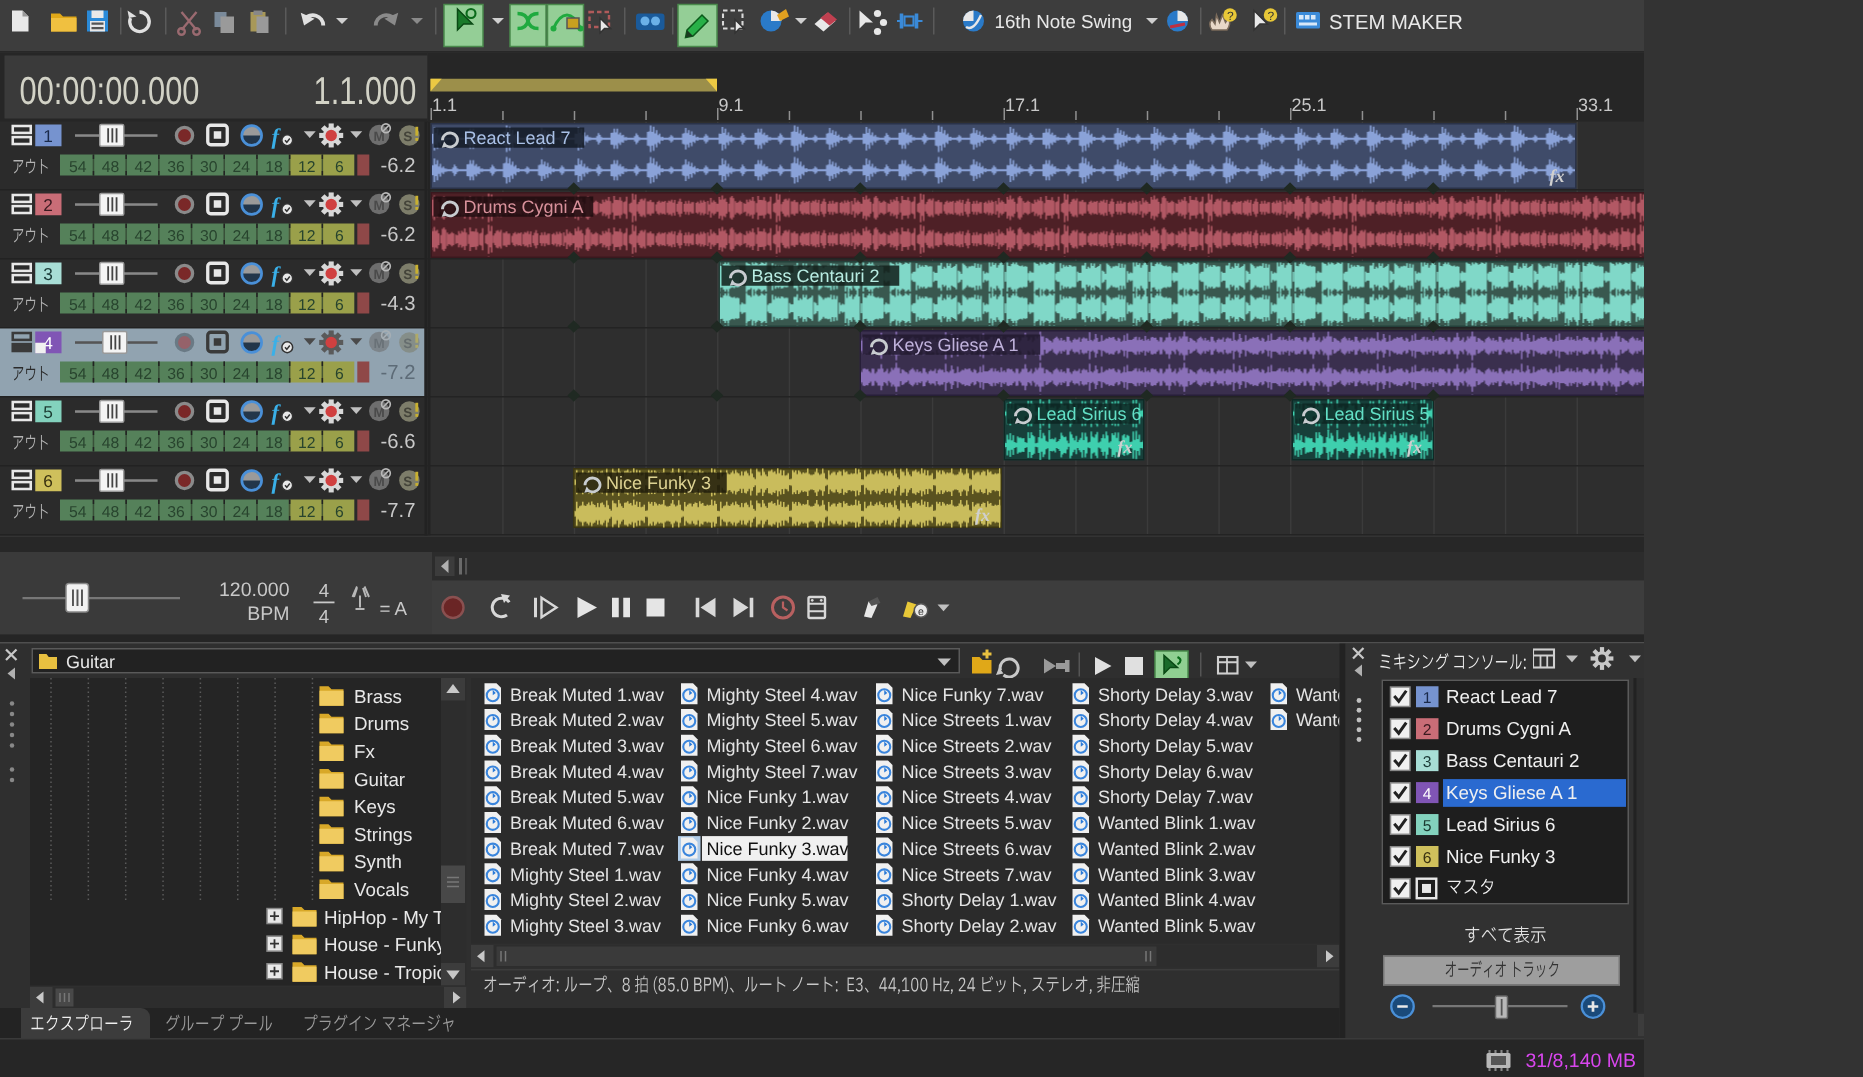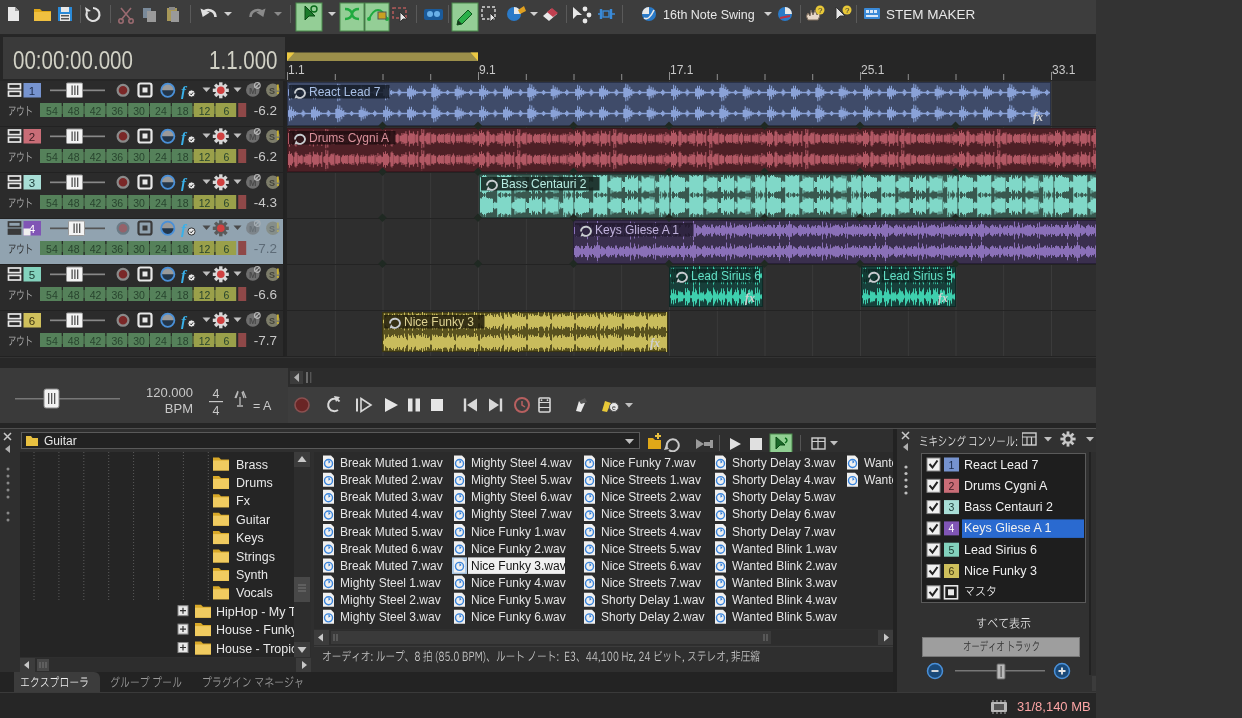--- a/index.html
+++ b/index.html
@@ -1475,16 +1475,16 @@
       <rect x="16" y="1" width="62" height="13" fill="#3a3a3a"></rect>
       <path d="M19 4v7M22 4v7" stroke="#777"></path>
       <path d="M72 4v7M75 4v7" stroke="#777"></path>
     </svg>
 <div class="abs" style="left:0;top:692px;width:1242px;height:26px;background:#262626;border-top:1px solid #3a3a3a"></div>
 <svg class="abs" style="left:988px;top:698px" width="26" height="18">
       <rect x="3" y="4" width="16" height="10" rx="1" fill="#b8b8b8"></rect>
       <path d="M5 2v2M9 2v2M13 2v2M17 2v2M5 14v2M9 14v2M13 14v2M17 14v2" stroke="#888" stroke-width="1.4"></path>
       <rect x="6" y="6" width="10" height="6" fill="#555"></rect>
     </svg>
-<div class="abs" style="left:1017px;top:699px;font-size:13px;color:#fca5a5">31/8,140 MB</div>
+<div class="abs" style="left:1017px;top:699px;font-size:13px;color:#d946ef">31/8,140 MB</div>
 <svg class="abs" style="left:1105.0px;top:699px;overflow:visible" width="138" height="17">
       <path transform="translate(0,11.3) scale(0.9394,1)" d="M3.0 -10.2Q2.8 -9.3 2.3 -8.5Q1.8 -7.7 0.9 -7.0L0.5 -7.7Q1.4 -8.4 1.8 -9.1Q2.3 -9.8 2.6 -10.6H3.5Q3.9 -9.2 5.4 -7.9L5.0 -7.2Q4.1 -8.0 3.7 -8.7Q3.2 -9.4 3.1 -10.2ZM12.5 -0.5 12.1 0.2Q10.6 -0.9 9.9 -1.8Q9.2 -2.6 9.1 -3.6H9.0V-0.1Q9.0 0.5 8.8 0.6Q8.6 0.8 8.1 0.8H6.9L6.6 0.1H8.2V-5.7H5.1V-6.4H10.7V-7.8H5.8V-8.5H10.7V-9.8H5.6V-10.5H11.5V-6.4H12.4V-5.7H9.0V-5.5Q9.0 -4.3 9.8 -3.1Q10.3 -3.5 10.8 -4.1Q11.3 -4.6 11.7 -5.2L12.2 -4.7Q11.4 -3.5 10.2 -2.6Q11.0 -1.6 12.5 -0.5ZM3.3 -0.7Q4.1 -0.9 4.7 -1.0L4.7 -0.3Q3.9 -0.1 2.8 0.2Q1.8 0.4 0.7 0.6L0.6 -0.2Q1.5 -0.3 2.6 -0.5V-4.5H0.7V-5.2H2.6V-6.8H1.5V-7.5H4.5V-6.8H3.3V-5.2H5.0V-4.5H3.3ZM7.0 -3.1Q6.3 -3.8 5.3 -4.7L5.7 -5.2Q6.1 -4.9 6.6 -4.4Q7.1 -4.0 7.4 -3.6ZM3.7 -1.8Q4.0 -2.7 4.2 -3.9L4.8 -3.8Q4.6 -2.6 4.3 -1.6ZM1.4 -3.9Q1.7 -3.4 1.9 -2.7Q2.1 -1.9 2.2 -1.3L1.6 -1.1Q1.5 -1.7 1.3 -2.4Q1.0 -3.1 0.8 -3.7ZM7.8 -2.4Q7.3 -1.7 6.6 -1.1Q5.9 -0.4 5.2 0.1L4.8 -0.5Q5.5 -1.0 6.2 -1.6Q6.9 -2.3 7.4 -2.9Z M19.8 -9.8H24.9V-9.1H14.1V-9.8H19.0V-10.8H19.8ZM25.3 -6.7V-6.0H13.7V-6.7H21.0Q21.6 -7.7 22.2 -8.8L23.0 -8.5Q22.5 -7.5 22.0 -6.7ZM16.9 -6.9Q16.6 -7.6 16.1 -8.5L16.9 -8.8Q17.3 -8.2 17.8 -7.2ZM15.9 1.0H15.1V-4.8H23.9V1.0H23.1V0.2H15.9ZM23.1 -2.7V-4.1H15.9V-2.7ZM15.9 -2.0V-0.5H23.1V-2.0Z M38.4 -5.9H36.7V-4.1H38.3V-3.4H36.7V0.0Q36.7 0.5 36.5 0.7Q36.3 0.9 35.9 0.9H33.9L33.7 0.1H35.9V-3.4H31.1V-4.1H35.9V-5.9H31.0V-6.6H34.2V-8.5H31.3V-9.2H34.2V-10.9H35.0V-9.2H38.1V-8.5H35.0V-6.6H38.4ZM27.8 0.5H27.0V-10.4H30.4V-0.7H27.8ZM29.7 -6.2V-9.7H27.8V-6.2ZM27.8 -5.5V-1.4H29.7V-5.5ZM32.5 -2.9Q32.9 -2.5 33.3 -2.0Q33.8 -1.5 34.1 -1.0L33.5 -0.6Q33.2 -1.0 32.8 -1.5Q32.3 -2.0 31.9 -2.4Z M40.1 -10.4H44.8V-6.1H41.0V0.9H40.1ZM46.0 -10.4H50.9V-0.1Q50.9 0.3 50.7 0.5Q50.5 0.7 50.0 0.7H48.1L48.0 -0.1H50.0V-6.1H46.0ZM41.0 -8.6H44.0V-9.8H41.0ZM46.8 -8.6H50.0V-9.8H46.8ZM41.0 -6.8H44.0V-8.0H41.0ZM46.8 -6.8H50.0V-8.0H46.8ZM42.7 -5.0H48.1V-0.4H43.6V0.4H42.7ZM47.3 -3.1V-4.4H43.5V-3.1ZM43.5 -2.5V-1.1H47.3V-2.5Z M58.8 -10.4H59.8Q59.1 -9.8 58.5 -8.8Q58.0 -7.9 57.6 -6.9Q57.3 -5.8 57.3 -4.8V-3.7Q57.3 -2.7 57.6 -1.7Q58.0 -0.6 58.5 0.3Q59.1 1.2 59.8 1.9H58.8Q58.1 1.3 57.6 0.4Q57.0 -0.6 56.7 -1.8Q56.4 -3.0 56.4 -4.3Q56.4 -5.5 56.7 -6.7Q57.0 -7.9 57.6 -8.9Q58.1 -9.8 58.8 -10.4Z M60.8 0.0V-1.1L64.0 -4.0Q65.5 -5.5 65.5 -6.7V-6.9Q65.5 -7.7 65.1 -8.2Q64.6 -8.7 63.7 -8.7Q62.2 -8.7 61.7 -7.1L60.7 -7.5Q61.1 -8.4 61.8 -9.1Q62.5 -9.7 63.8 -9.7Q64.7 -9.7 65.4 -9.3Q66.0 -9.0 66.4 -8.4Q66.7 -7.7 66.7 -6.9Q66.7 -5.9 66.2 -5.1Q65.7 -4.3 64.6 -3.4L62.0 -1.0H67.1V0.0Z M83.1 -6.0V-5.1H78.4V-4.9Q78.4 -2.9 77.6 -1.7Q76.8 -0.4 75.0 0.4L74.5 -0.4Q75.6 -0.9 76.3 -1.5Q76.9 -2.1 77.2 -2.9Q77.5 -3.7 77.5 -4.9V-5.1H72.5V-6.0H77.5V-8.6Q75.7 -8.4 73.5 -8.3L73.5 -9.2Q79.0 -9.4 82.0 -10.2L82.3 -9.3Q80.8 -8.9 78.4 -8.7V-6.0Z M94.8 -7.0 95.1 -6.2Q94.7 -5.0 94.0 -4.0Q93.3 -3.0 92.2 -2.1L91.6 -2.8Q92.5 -3.5 93.1 -4.3Q93.8 -5.1 94.1 -5.9L89.8 -5.0L91.0 0.8L90.1 1.0L88.9 -4.8L86.1 -4.2L86.0 -5.1L88.8 -5.7L88.3 -8.2L89.2 -8.4L89.7 -5.9Z M103.2 -6.6Q101.3 -7.9 99.1 -8.9L99.6 -9.7Q101.8 -8.7 103.7 -7.4ZM99.3 -1.1Q101.6 -1.6 103.2 -2.4Q104.8 -3.2 106.0 -4.6Q107.1 -6.0 108.0 -8.0L108.8 -7.5Q107.5 -4.3 105.3 -2.6Q103.1 -0.9 99.6 -0.2Z M121.0 -7.7Q119.7 -5.8 117.1 -4.3V0.5H116.2V-3.9Q114.2 -2.9 111.6 -2.3L111.3 -3.2Q114.1 -3.8 116.4 -5.0Q118.7 -6.1 119.9 -7.6H112.3V-8.5H116.2V-10.4H117.1V-8.5H121.0ZM118.6 -4.4Q120.5 -3.7 122.3 -3.0L121.9 -2.1Q120.1 -3.0 118.2 -3.5Z M135.3 -5.1Q134.7 -3.2 133.6 -1.8Q132.5 -0.5 131.0 0.1H130.2V-10.0H131.1V-0.9Q133.4 -2.1 134.5 -5.6ZM126.9 -10.0H127.9V-6.1Q127.9 -3.7 127.1 -2.2Q126.4 -0.8 124.9 0.3L124.3 -0.4Q125.7 -1.4 126.3 -2.7Q126.9 -4.0 126.9 -6.0Z M137.2 1.9H136.2Q136.9 1.2 137.5 0.3Q138.0 -0.6 138.4 -1.7Q138.7 -2.7 138.7 -3.7V-4.8Q138.7 -5.8 138.4 -6.9Q138.0 -7.9 137.5 -8.8Q136.9 -9.8 136.2 -10.4H137.2Q137.9 -9.8 138.4 -8.9Q139.0 -7.9 139.3 -6.7Q139.7 -5.5 139.7 -4.3Q139.7 -3.0 139.3 -1.8Q139.0 -0.6 138.4 0.4Q137.9 1.3 137.2 1.9Z M142.0 -6.3V-6.4Q142.0 -6.8 142.2 -7.0Q142.4 -7.2 142.8 -7.2Q143.2 -7.2 143.4 -7.0Q143.6 -6.8 143.6 -6.4V-6.3Q143.6 -5.9 143.4 -5.7Q143.2 -5.5 142.8 -5.5Q142.4 -5.5 142.2 -5.7Q142.0 -5.9 142.0 -6.3ZM142.0 -0.6V-0.8Q142.0 -1.1 142.2 -1.3Q142.4 -1.5 142.8 -1.5Q143.2 -1.5 143.4 -1.3Q143.6 -1.1 143.6 -0.8V-0.6Q143.6 -0.2 143.4 -0.0Q143.2 0.2 142.8 0.2Q142.4 0.2 142.2 -0.0Q142.0 -0.2 142.0 -0.6Z" fill="#e4e4e4"></path>
     </svg>
 </div>
 </body></html>

